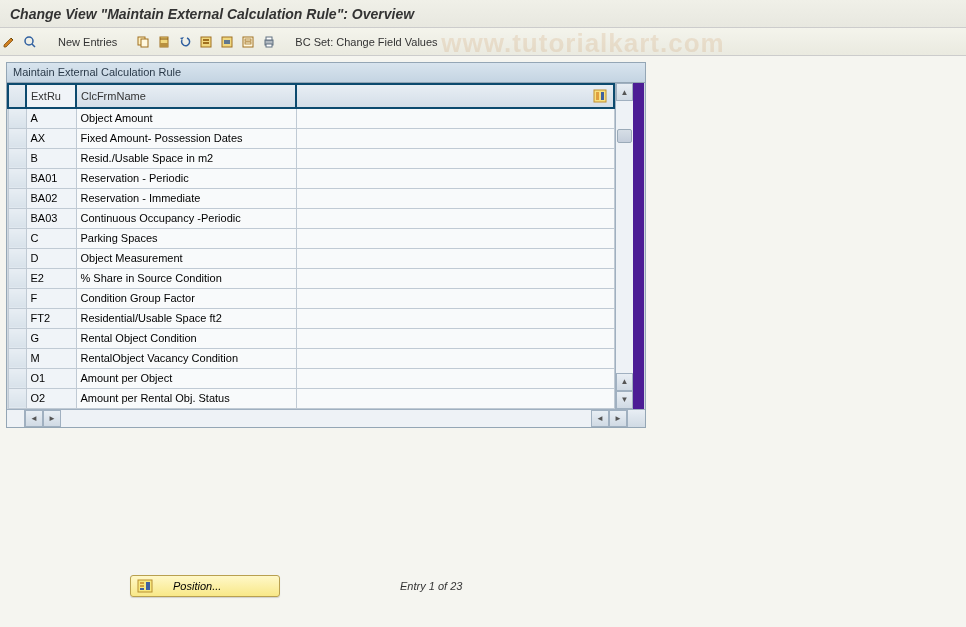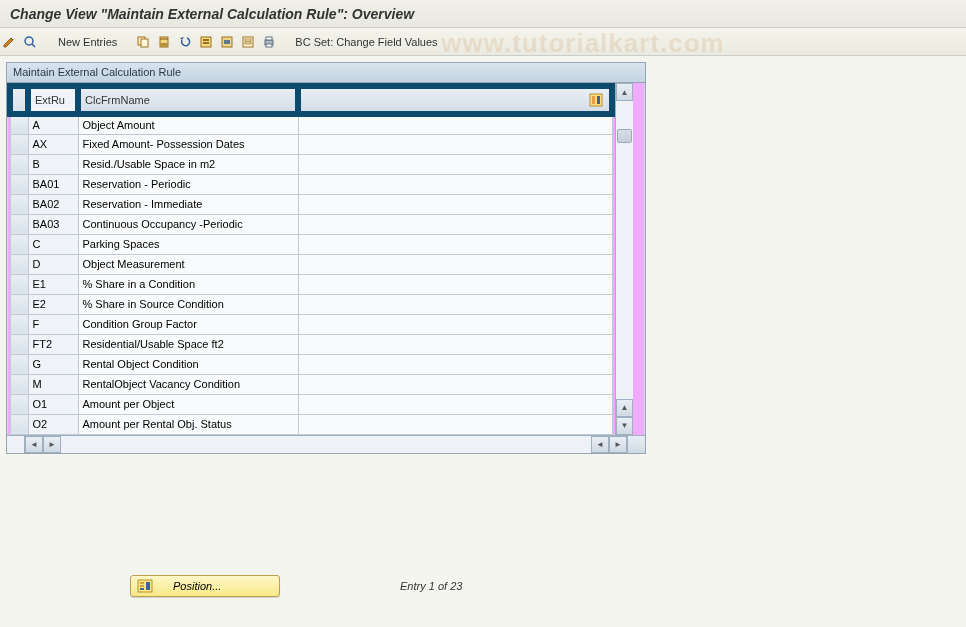--- a/index.html
+++ b/index.html
@@ -49,21 +49,21 @@
       font-size: 11px;
       color: #333;
       border: 1px solid transparent;
       border-radius: 2px;
     }
     .content-area {
       padding: 6px;
     }
     .table-container {
       border: 1px solid #94a6b5;
-      background: #f0abfc;
+      background: #4c1d95;
       width: 640px;
       box-shadow: inset 0 0 0 1px #d0d8e0;
     }
     .table-title-bar {
       background: linear-gradient(to bottom, #d8e4ee 0%, #c4d4e2 100%);
       padding: 3px 6px;
       font-size: 11px;
       color: #2a3a4a;
       border-bottom: 1px solid #94a6b5;
       height: 20px;
@@ -71,21 +71,21 @@
     .table-wrapper {
       display: flex;
       position: relative;
     }
     .data-table {
       border-collapse: collapse;
       width: 608px;
     }
     .data-table th {
       background: linear-gradient(to bottom, #e8eef4 0%, #d4dee8 100%);
-      border: 6px solid #0c4a6e;
+      border: 2px solid #0c4a6e;
       padding: 2px 4px;
       text-align: left;
       font-weight: normal;
       font-size: 11px;
       color: #333;
       height: 20px;
     }
     .data-table td {
       border: 1px solid #c0cad4;
       padding: 2px 4px;
@@ -354,26 +354,20 @@
               <td class="col-rest"></td>
             </tr>
             <tr>
               <td class="col-sel"></td>
               <td class="col-extru">D</td>
               <td class="col-name">Object Measurement</td>
               <td class="col-rest"></td>
             </tr>
             <tr>
               <td class="col-sel"></td>
-              <td class="col-extru">E1</td>
-              <td class="col-name">% Share in a Condition</td>
-              <td class="col-rest"></td>
-            </tr>
-            <tr>
-              <td class="col-sel"></td>
               <td class="col-extru">E2</td>
               <td class="col-name">% Share in Source Condition</td>
               <td class="col-rest"></td>
             </tr>
             <tr>
               <td class="col-sel"></td>
               <td class="col-extru">F</td>
               <td class="col-name">Condition Group Factor</td>
               <td class="col-rest"></td>
             </tr>

